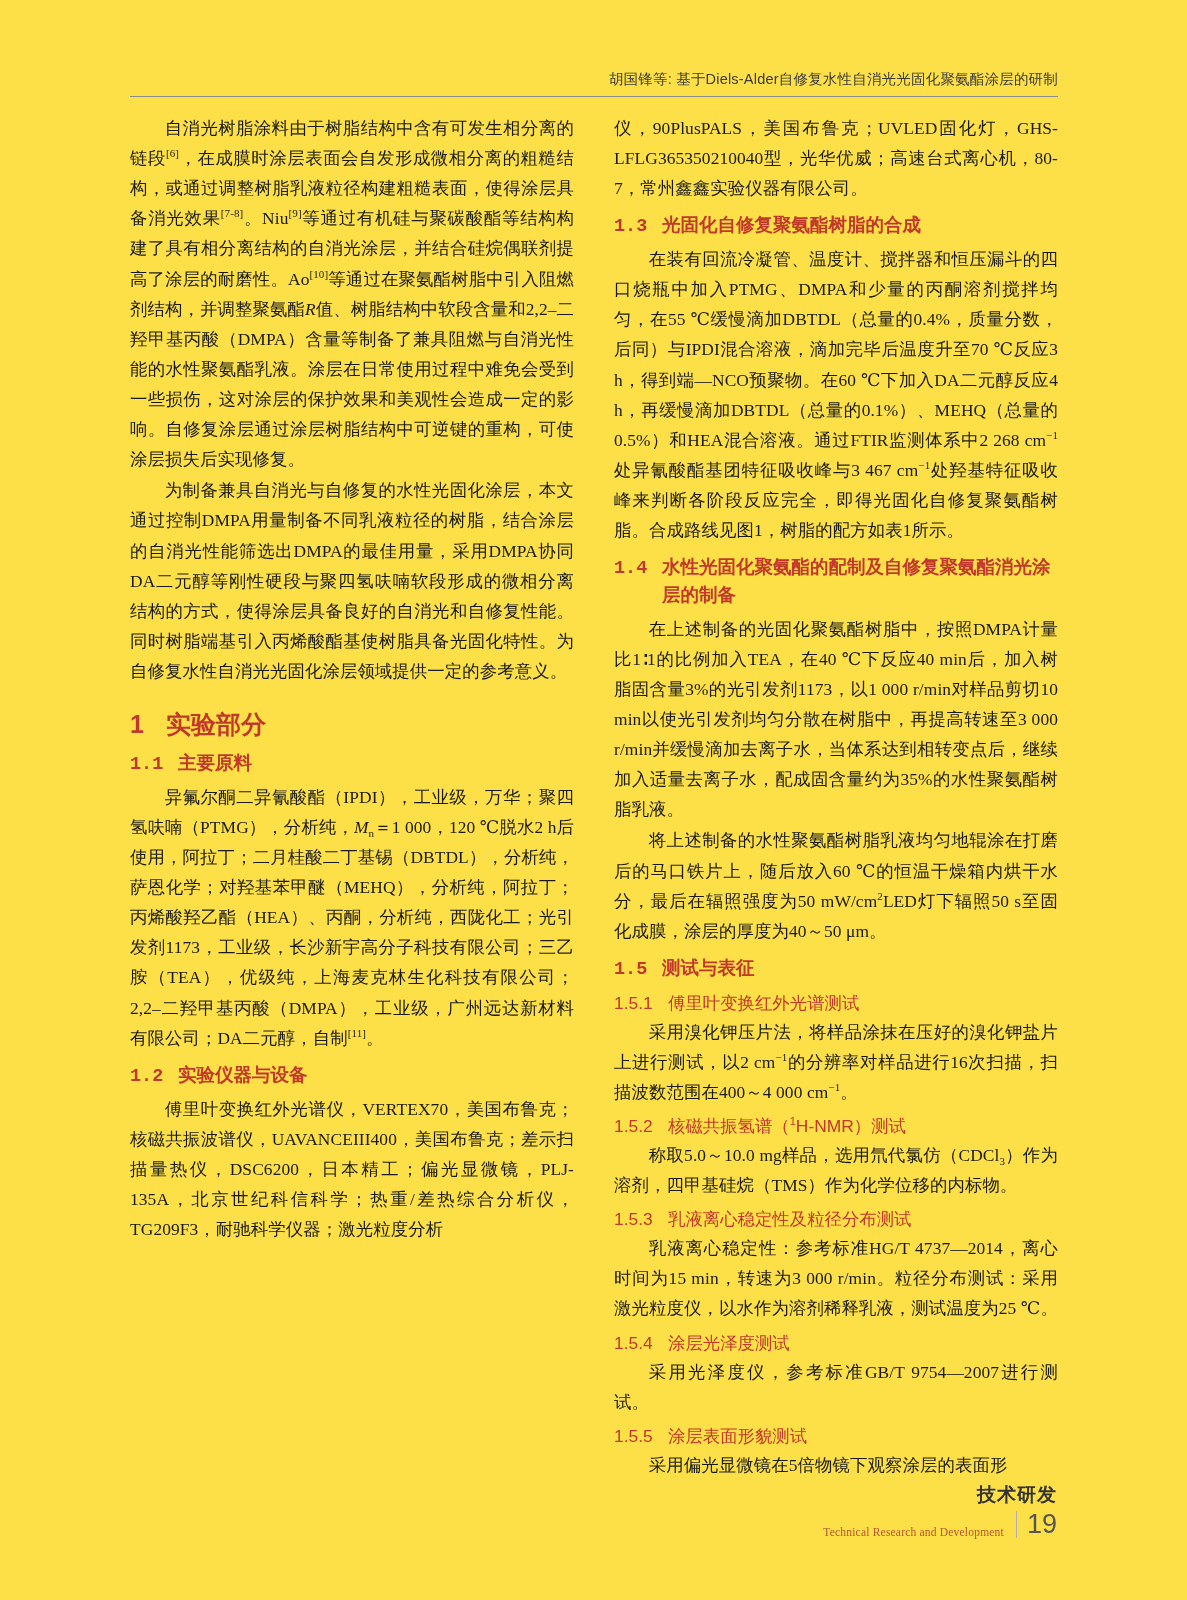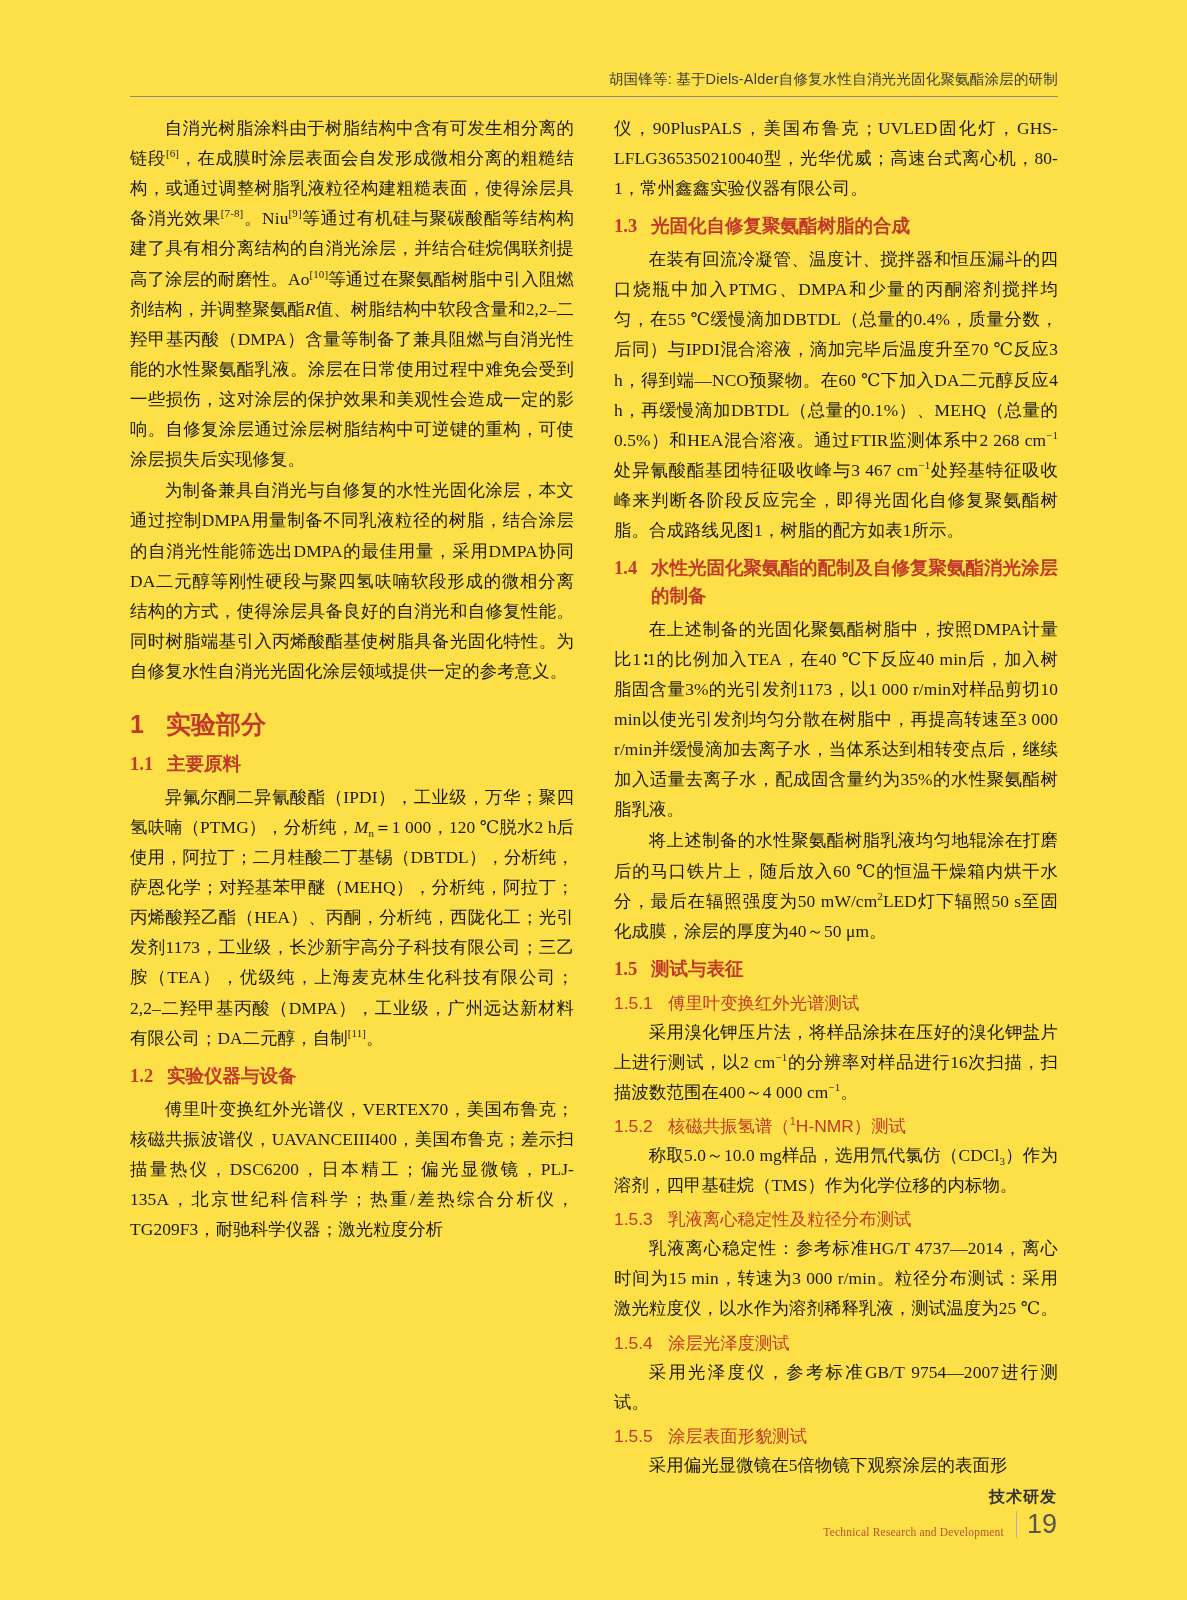--- a/index.html
+++ b/index.html
@@ -64,23 +64,23 @@
     color: #c0392b;
     font-family: "Liberation Sans", sans-serif;
     font-weight: bold;
     font-size: 25px;
     margin: 22px 0 10px 0;
     align-items: baseline;
   }
   .sec1 .num { width: 18px; }
   .sec2 {
     display: flex;
-    gap: 3px;
+    gap: 14px;
     color: #c0392b;
-    font-family: Liberation Serif, serif;
+    font-family: Liberation Mono, monospace;
     font-weight: bold;
     font-size: 18.5px;
     margin: 10px 0 3px 0;
     align-items: baseline;
   }
   .sec2 .num { min-width: 34px; }
   .sec2 .txt { flex: 1; line-height: 1.5; }
   .sec3 {
     display: flex;
     gap: 6px;
@@ -104,21 +104,21 @@
   .ital { font-style: italic; }
   .footer {
     position: absolute;
     right: 130px;
     bottom: 62px;
     text-align: right;
   }
   .footer-cn {
     font-family: "Liberation Sans", sans-serif;
     font-weight: bold;
-    font-size: 16px;
+    font-size: 19px;
     color: #333;
     letter-spacing: 1px;
   }
   .footer-row {
     display: flex;
     align-items: flex-end;
     justify-content: flex-end;
     gap: 12px;
     margin-top: 3px;
   }
@@ -168,21 +168,21 @@
         <div class="sec2">
           <span class="num">1.2</span>
           <span class="txt">实验仪器与设备</span>
         </div>
         <p class="body">傅里叶变换红外光谱仪，VERTEX70，美国布鲁克；核磁共振波谱仪，UAVANCEIII400，美国布鲁克；差示扫描量热仪，DSC6200，日本精工；偏光显微镜，PLJ-135A，北京世纪科信科学；热重/差热综合分析仪，TG209F3，耐驰科学仪器；激光粒度分析</p>
 
       </div>
 
       <div class="col">
 
-        <p class="body noindent">仪，90PlusPALS，美国布鲁克；UVLED固化灯，GHS-LFLG365350210040型，光华优威；高速台式离心机，80-1，常州鑫鑫实验仪器有限公司。</p>
+        <p class="body noindent">仪，90PlusPALS，美国布鲁克；UVLED固化灯，GHS-LFLG365350210040型，光华优威；高速台式离心机，80-7，常州鑫鑫实验仪器有限公司。</p>
 
         <div class="sec2">
           <span class="num">1.3</span>
           <span class="txt">光固化自修复聚氨酯树脂的合成</span>
         </div>
         <p class="body">在装有回流冷凝管、温度计、搅拌器和恒压漏斗的四口烧瓶中加入PTMG、DMPA和少量的丙酮溶剂搅拌均匀，在55 ℃缓慢滴加DBTDL（总量的0.4%，质量分数，后同）与IPDI混合溶液，滴加完毕后温度升至70 ℃反应3 h，得到端—NCO预聚物。在60 ℃下加入DA二元醇反应4 h，再缓慢滴加DBTDL（总量的0.1%）、MEHQ（总量的0.5%）和HEA混合溶液。通过FTIR监测体系中2 268 cm<sup>−1</sup>处异氰酸酯基团特征吸收峰与3 467 cm<sup>−1</sup>处羟基特征吸收峰来判断各阶段反应完全，即得光固化自修复聚氨酯树脂。合成路线见图1，树脂的配方如表1所示。</p>
 
         <div class="sec2">
           <span class="num">1.4</span>
           <span class="txt">水性光固化聚氨酯的配制及自修复聚氨酯消光涂层的制备</span>

